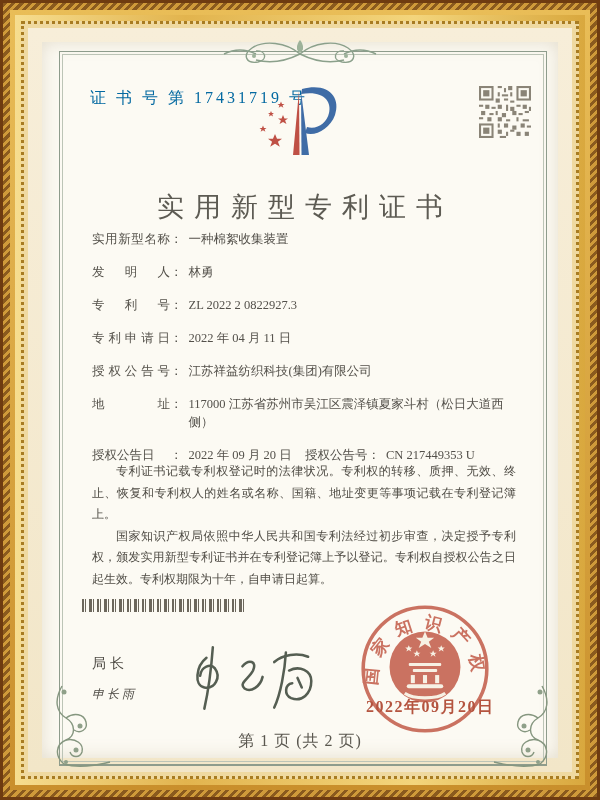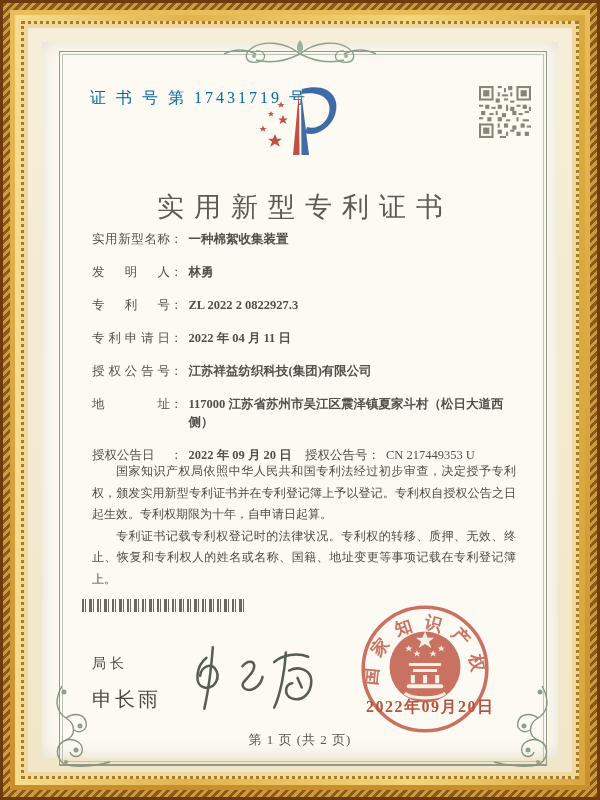--- a/index.html
+++ b/index.html
@@ -34,46 +34,46 @@
     position:absolute;left:0;top:161px;width:100%;text-align:center;
     font-size:27px;letter-spacing:10px;color:#5d5b53;font-weight:500;text-indent:10px;margin-top:28px;
   }
   .fields{position:absolute;left:92px;top:230px;width:428px;font-size:12.5px;}
   .frow{position:relative;margin-bottom:15px;line-height:18px;display:flex;}
   .flabel{
     display:inline-block;width:78px;flex:none;
     text-align:justify;text-align-last:justify;color:#55524b;
   }
   .fcolon{flex:none;margin-right:6px;}
-  .fvalue{display:inline-block;max-width:330px;font-weight:bold;}
+  .fvalue{display:inline-block;max-width:330px;}
   .grant-second{position:absolute;left:213px;top:0;display:flex;text-align:center;}
   .paras{
     position:absolute;left:92px;top:461px;width:424px;
     font-size:12px;line-height:21.5px;text-align:justify;color:#4f4c45;
   }
   .paras p{margin:0;text-indent:2em;}
   .barcode{
     position:absolute;left:82px;top:599px;width:163px;height:13px;
     background:repeating-linear-gradient(90deg,
       #6c675c 0 2px,transparent 2px 3px,
       #6c675c 3px 4px,transparent 4px 7px,
       #6c675c 7px 10px,transparent 10px 11px,
       #6c675c 11px 12px,transparent 12px 15px);
   }
   .sig-title{position:absolute;left:92px;top:655px;font-size:14px;letter-spacing:4px;color:#4e4b45;}
-  .sig-name{position:absolute;left:92px;top:686px;font-size:20px;letter-spacing:3px;color:#4e4b45;}
+  .sig-name{position:absolute;left:92px;top:686px;font-size:12px;letter-spacing:3px;color:#4e4b45;font-style:italic;}
   .sig-hand{position:absolute;left:182px;top:643px;width:140px;height:72px;}
   .seal{position:absolute;left:350px;top:596px;width:150px;height:150px;opacity:.88;}
   .seal-date{
     position:absolute;left:366px;top:697px;width:130px;
     font-size:16px;letter-spacing:1.5px;color:#b4543f;font-weight:600;
   }
   .footer{
     position:absolute;left:0;top:731px;width:100%;text-align:center;
-    font-size:13px;letter-spacing:1px;color:#5a574f;
+    font-size:16px;letter-spacing:1px;color:#5a574f;
   }
 </style>
 </head>
 <body>
 
 <div class="canvas">
 
   <div class="fr fr0"></div>
   <div class="fr fr1"></div>
   <div class="fr fr2"></div>
@@ -238,22 +238,22 @@
       <span class="fvalue">2022 年 09 月 20 日</span>
       <span class="grant-second">
         <span>授权公告号</span>
           <span class="fcolon">：</span>
         <span>CN 217449353 U</span>
       </span>
     </div>
   </div>
 
   <div class="paras">
+    <p>专利证书记载专利权登记时的法律状况。专利权的转移、质押、无效、终止、恢复和专利权人的姓名或名称、国籍、地址变更等事项记载在专利登记簿上。</p>
     <p>国家知识产权局依照中华人民共和国专利法经过初步审查，决定授予专利权，颁发实用新型专利证书并在专利登记簿上予以登记。专利权自授权公告之日起生效。专利权期限为十年，自申请日起算。</p>
-    <p>专利证书记载专利权登记时的法律状况。专利权的转移、质押、无效、终止、恢复和专利权人的姓名或名称、国籍、地址变更等事项记载在专利登记簿上。</p>
   </div>
 
   <div class="barcode"></div>
 
   <div class="sig-title">局长</div>
   <div class="sig-name">申长雨</div>
   <svg class="sig-hand" viewBox="0 0 130 68" fill="none" stroke="#555e52" stroke-width="2.4" stroke-linecap="round">
     <path d="M22,14 C12,22 10,40 20,42 C30,44 36,32 30,24 C26,19 17,22 16,31"></path>
     <path d="M28,4 C27,18 24,44 20,62"></path>
     <path d="M56,22 C62,15 70,17 66,26 C62,34 52,38 58,43 C64,47 73,41 75,32"></path>

